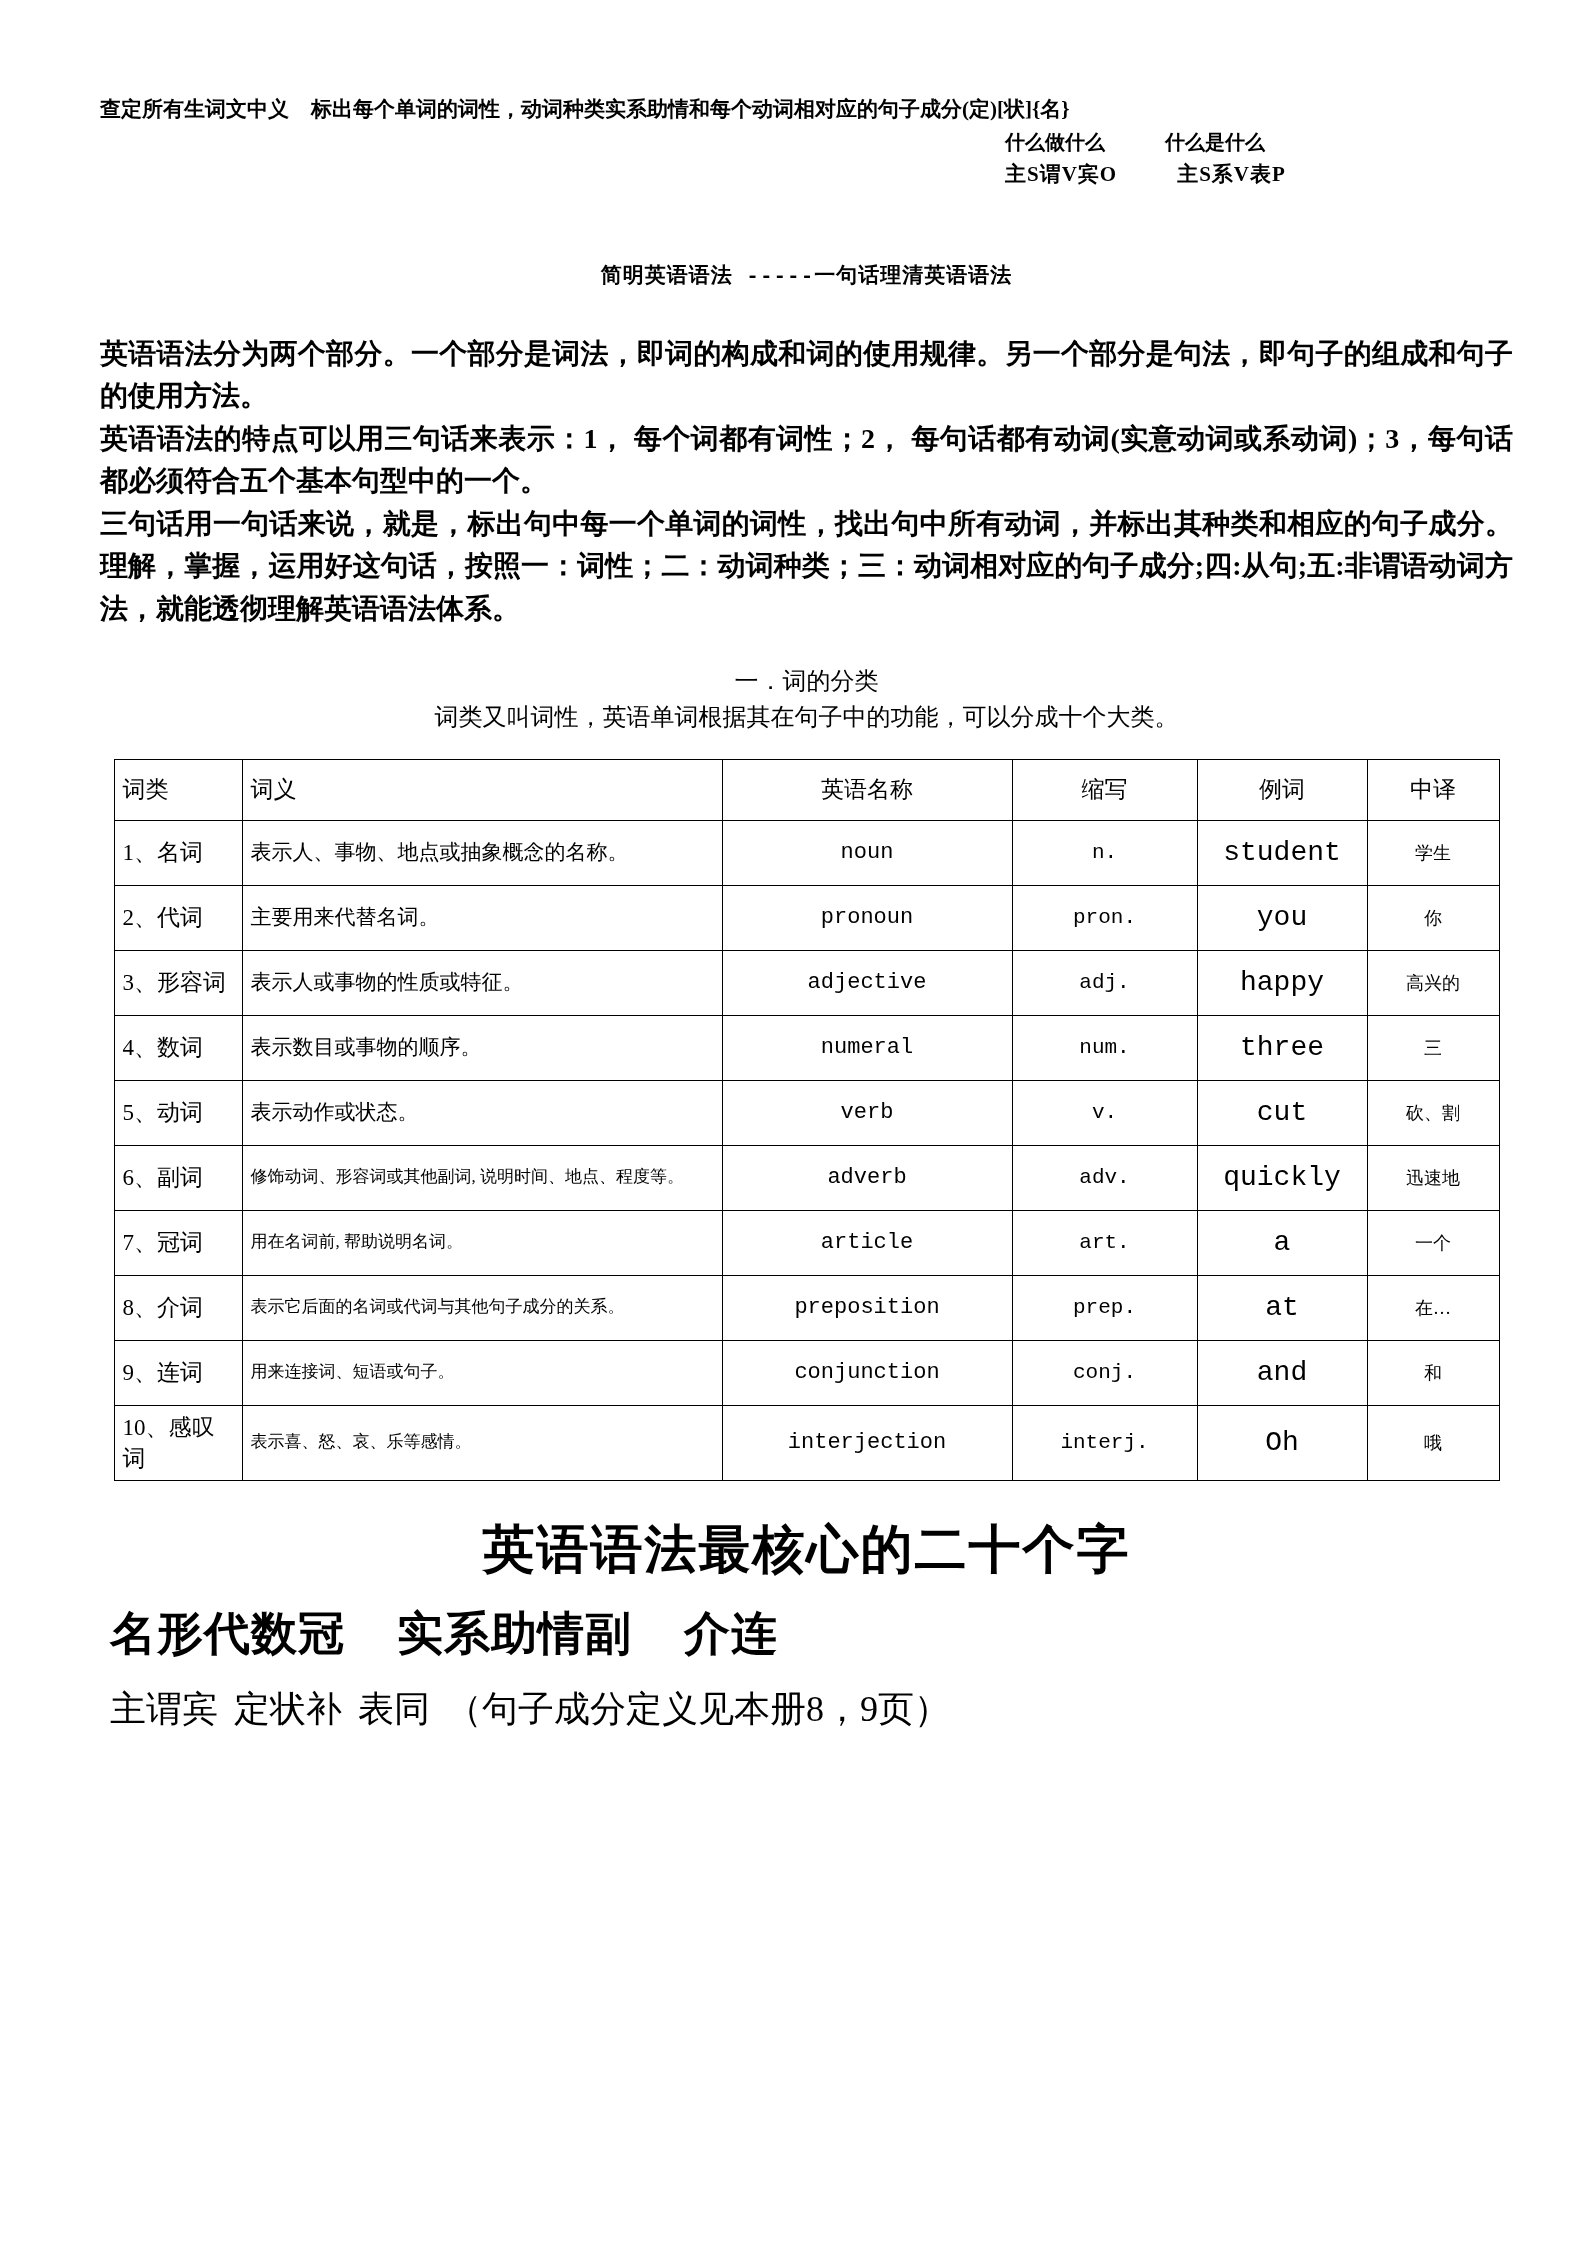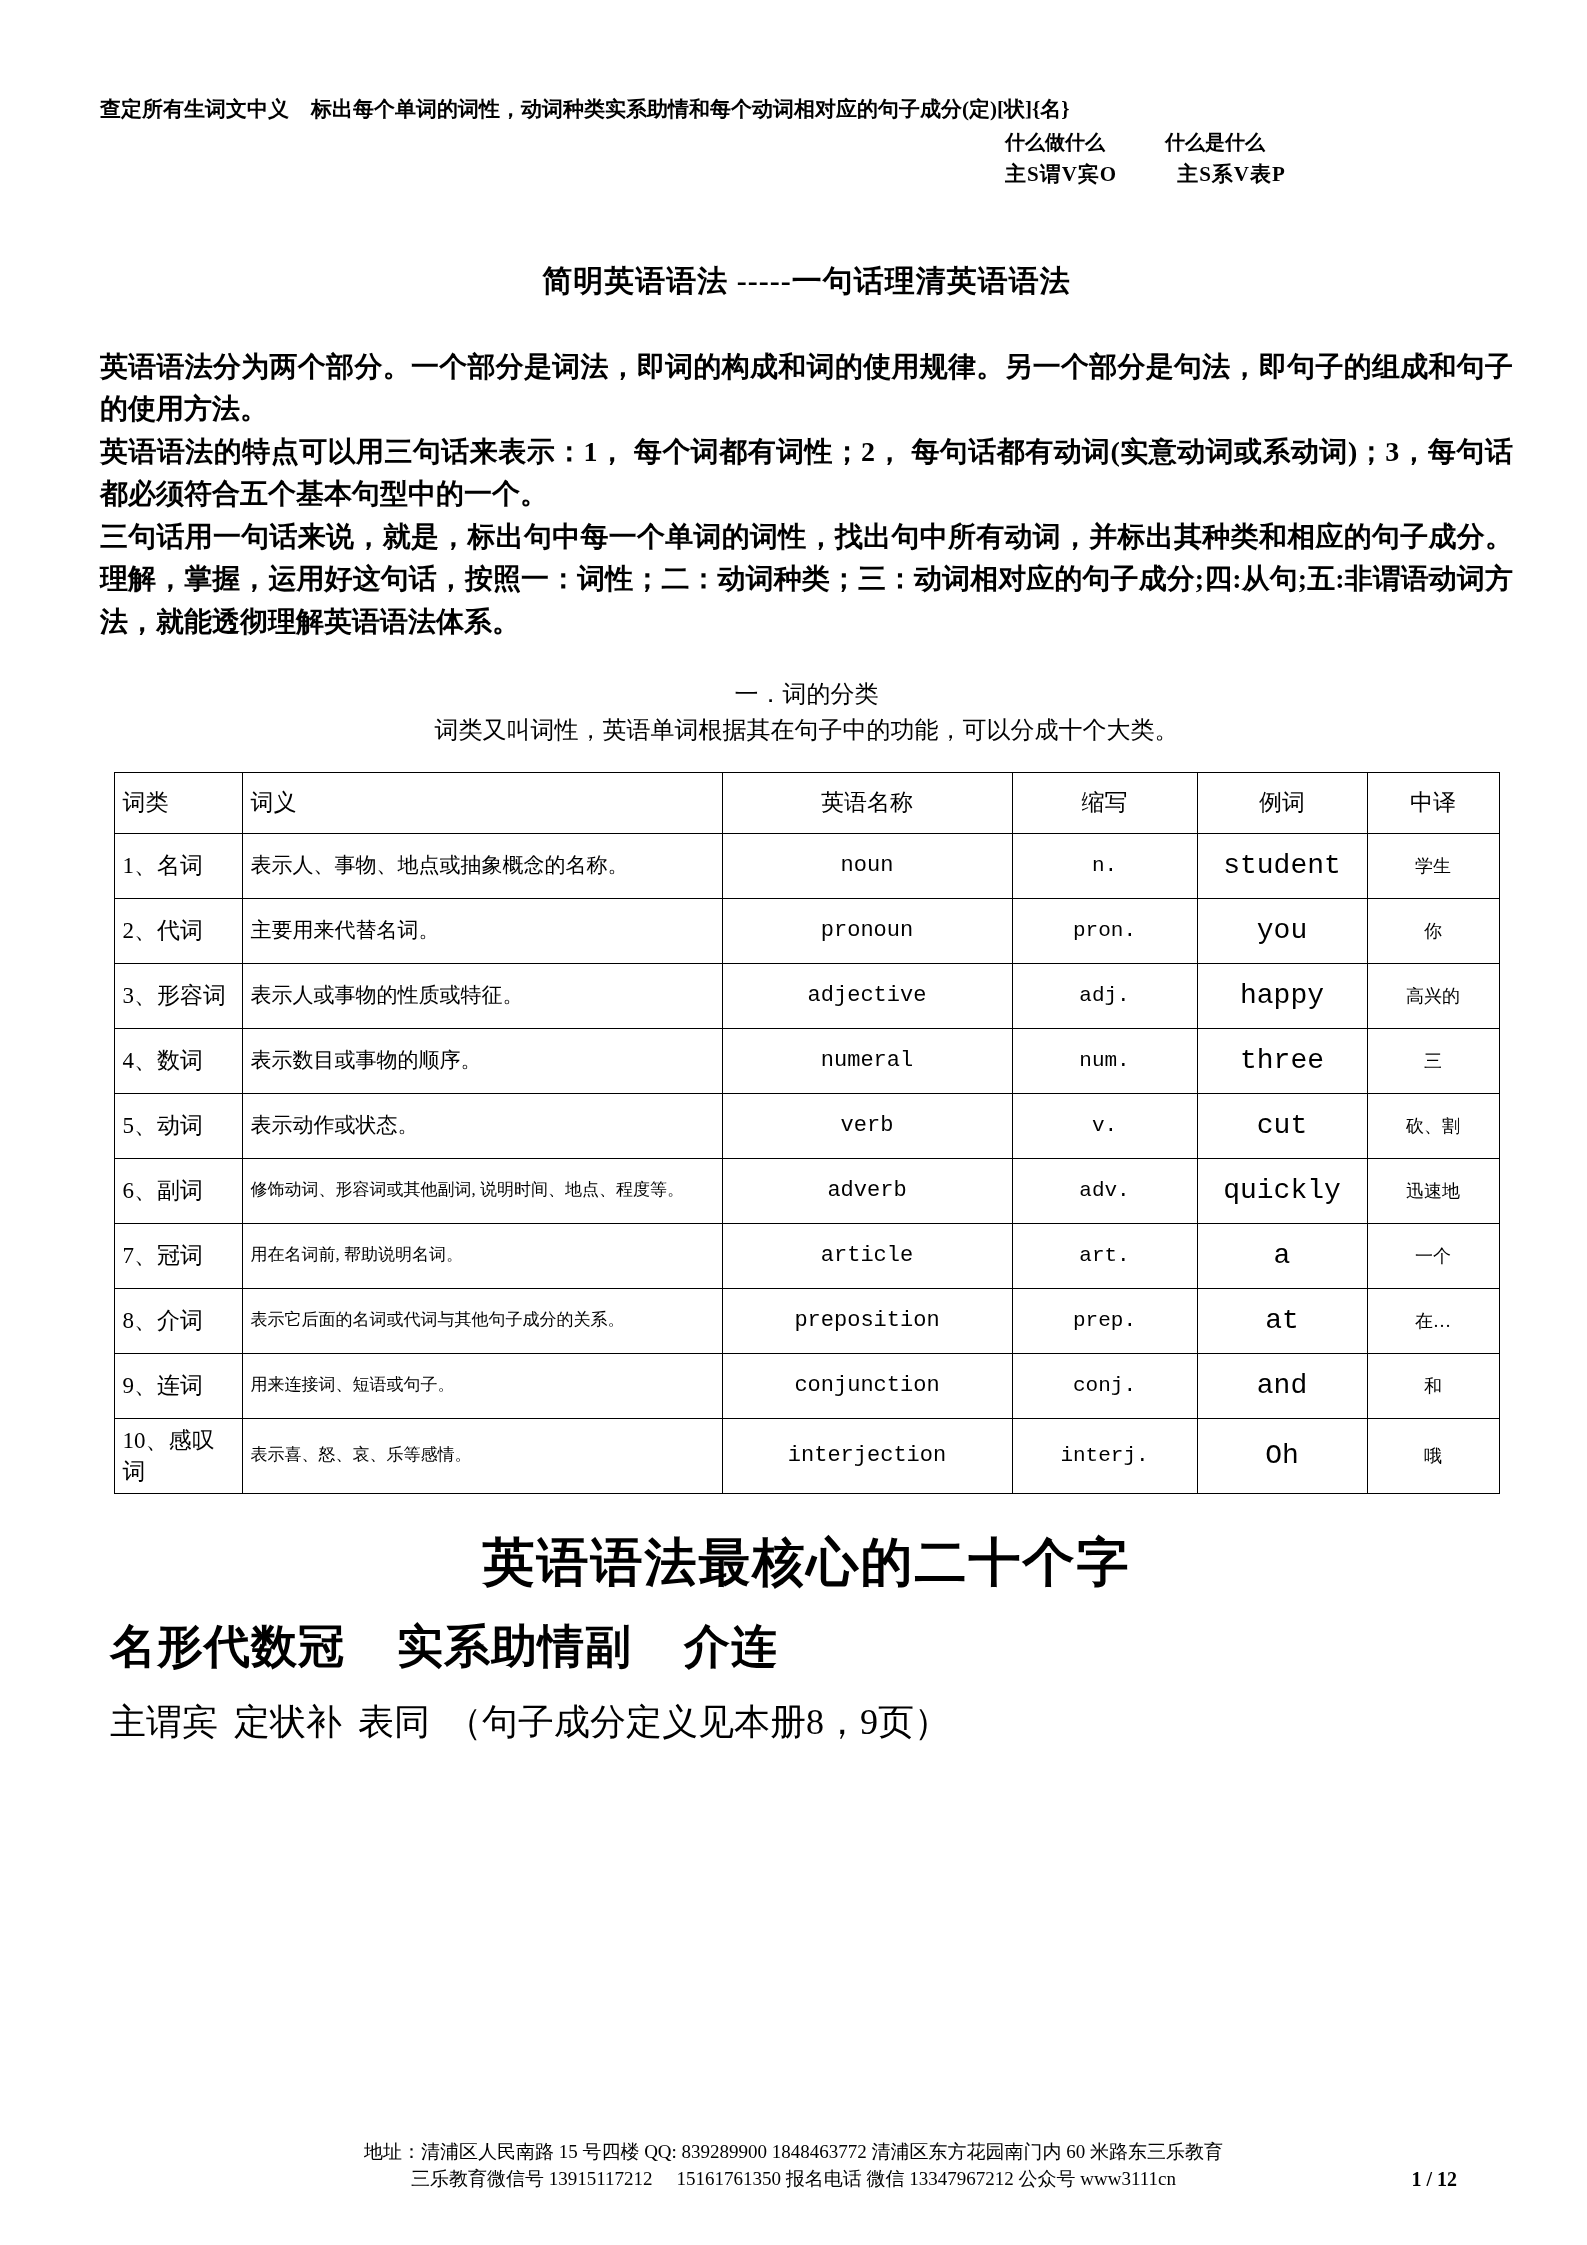--- a/index.html
+++ b/index.html
@@ -41,24 +41,25 @@
     display: flex;
     gap: 60px;
     white-space: nowrap;
   }
   .header-line2 { margin-top: 6px; font-size: 20px; }
   .header-line3 { margin-top: 4px; font-size: 21px; letter-spacing: 1px;}
 
   
   h1.doc-title {
     text-align: center;
-    font-size: 30px;
+    font-size: 21px;
     font-weight: bold;
     margin: 72px 0 0 0;
     letter-spacing: 1px;
+    font-family: Liberation Mono, monospace;
   }
 
   
   .intro {
     margin-top: 44px;
     font-size: 28px;
     line-height: 1.52;
     text-align: justify;
     font-weight: bold;
   }
@@ -311,23 +312,14 @@
   <div class="slogan-1">英语语法最核心的二十个字</div>
 
   <div class="slogan-2">
     <span>名形代数冠</span><span class="gap"></span><span>实系助情副</span><span class="gap"></span><span>介连</span>
   </div>
 
   <div class="slogan-3">
     <span>主谓宾</span><span class="sp"></span><span>定状补</span><span class="sp"></span><span>表同</span><span class="sp"></span><span>（句子成分定义见本册8，9页）</span>
   </div>
 
-  <div class="footer">
-    <div class="footer-line1">地址：清浦区人民南路 15 号四楼    QQ: 839289900   1848463772 清浦区东方花园南门内 60 米路东三乐教育</div>
-    <div class="footer-line2">
-      <span>三乐教育微信号 13915117212</span>
-        <span class="fsp"></span>
-        <span>15161761350 报名电话 微信 13347967212 公众号 www3111cn</span>
-      <span class="page-num">1 / 12</span>
-    </div>
-  </div>
 
 </div>
 
 </body></html>

